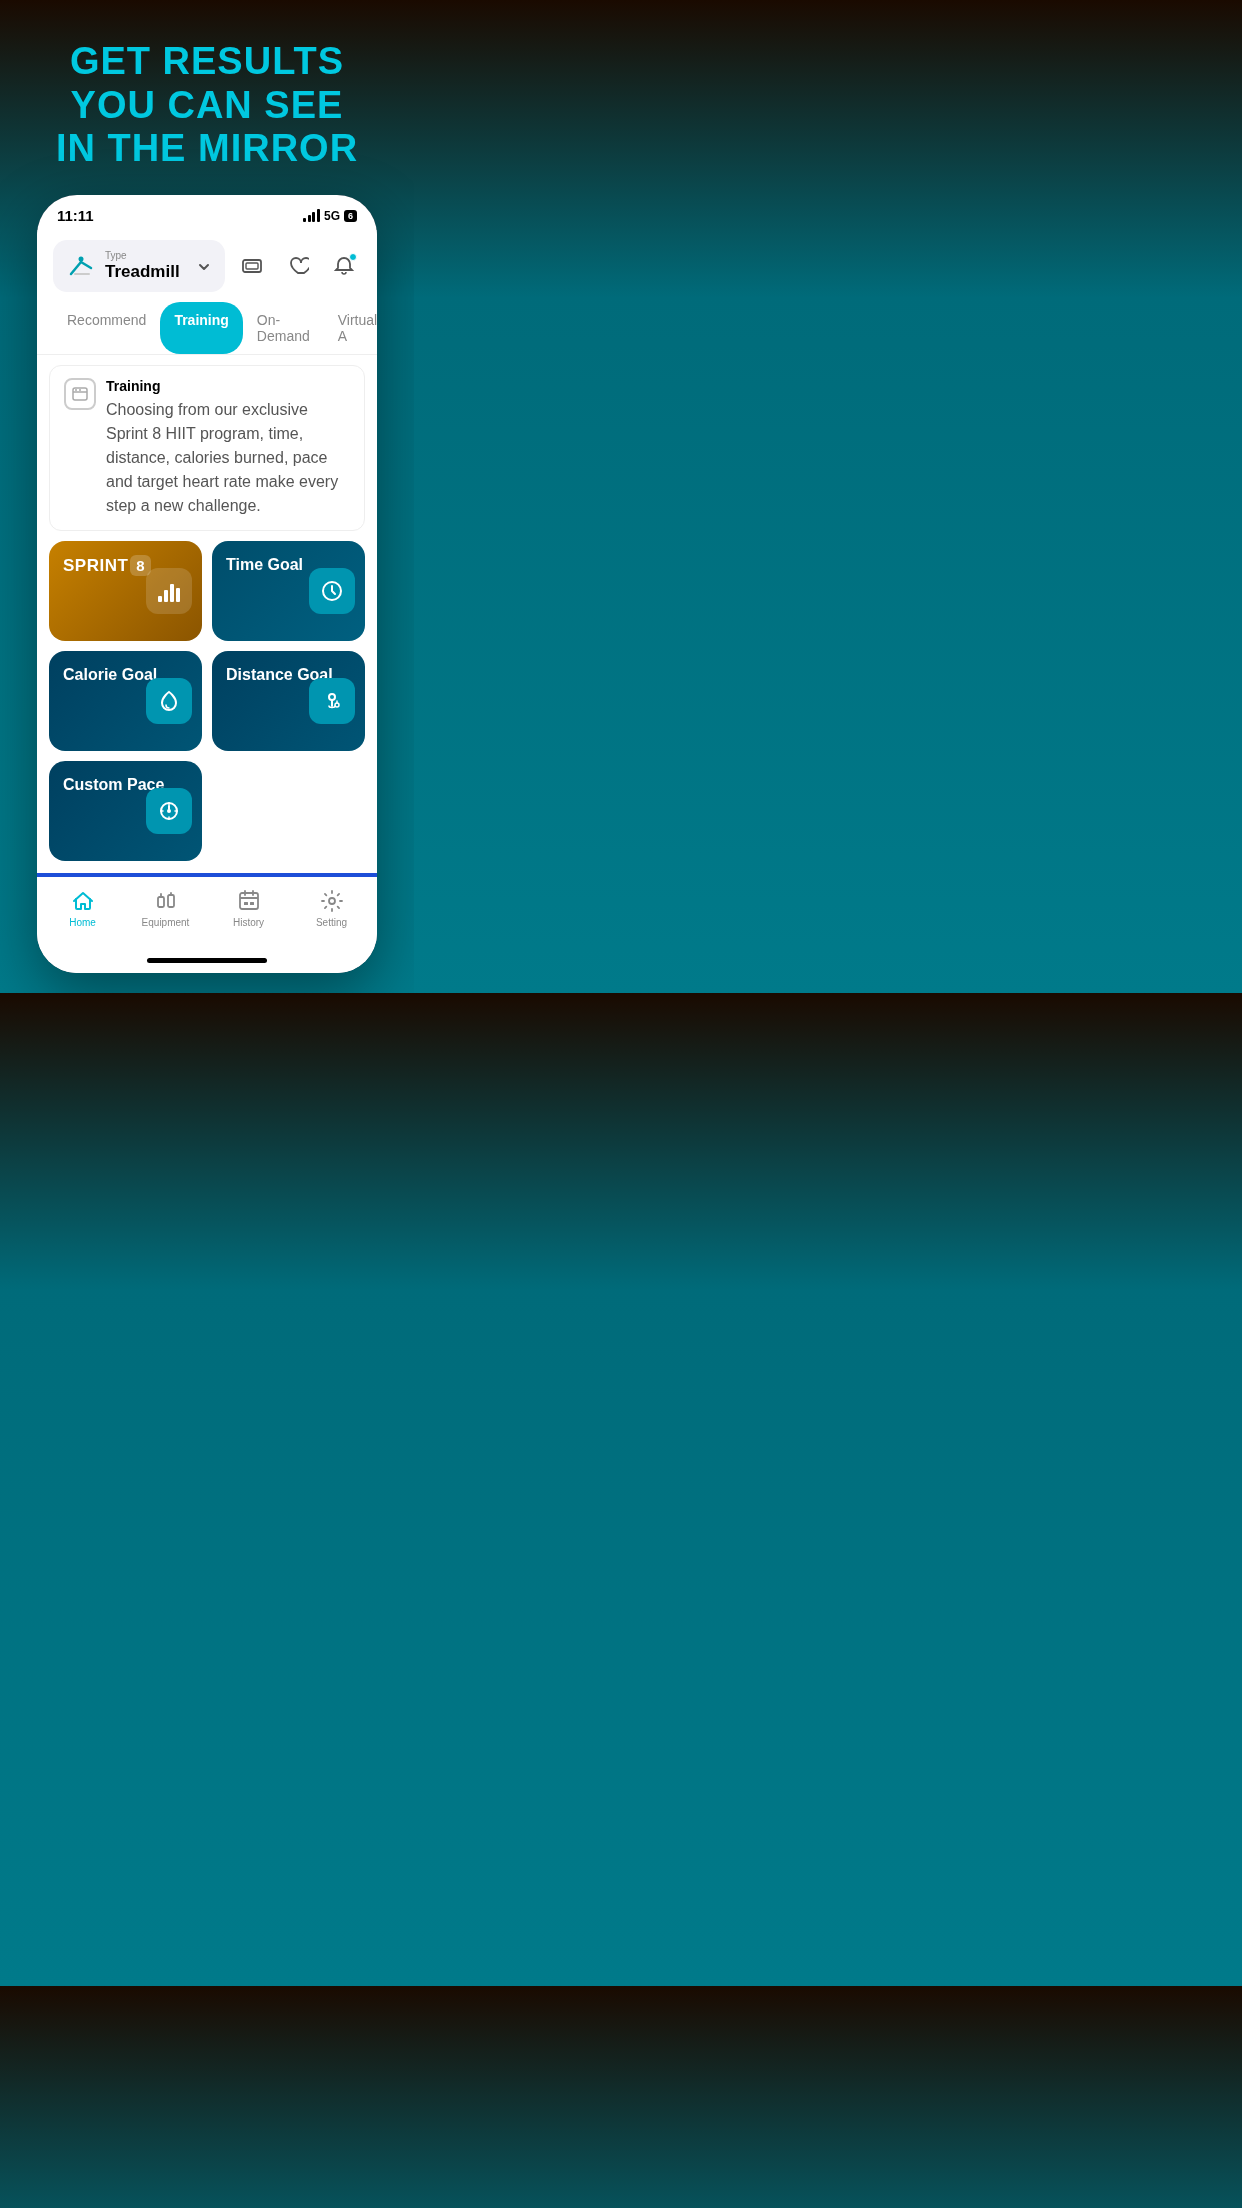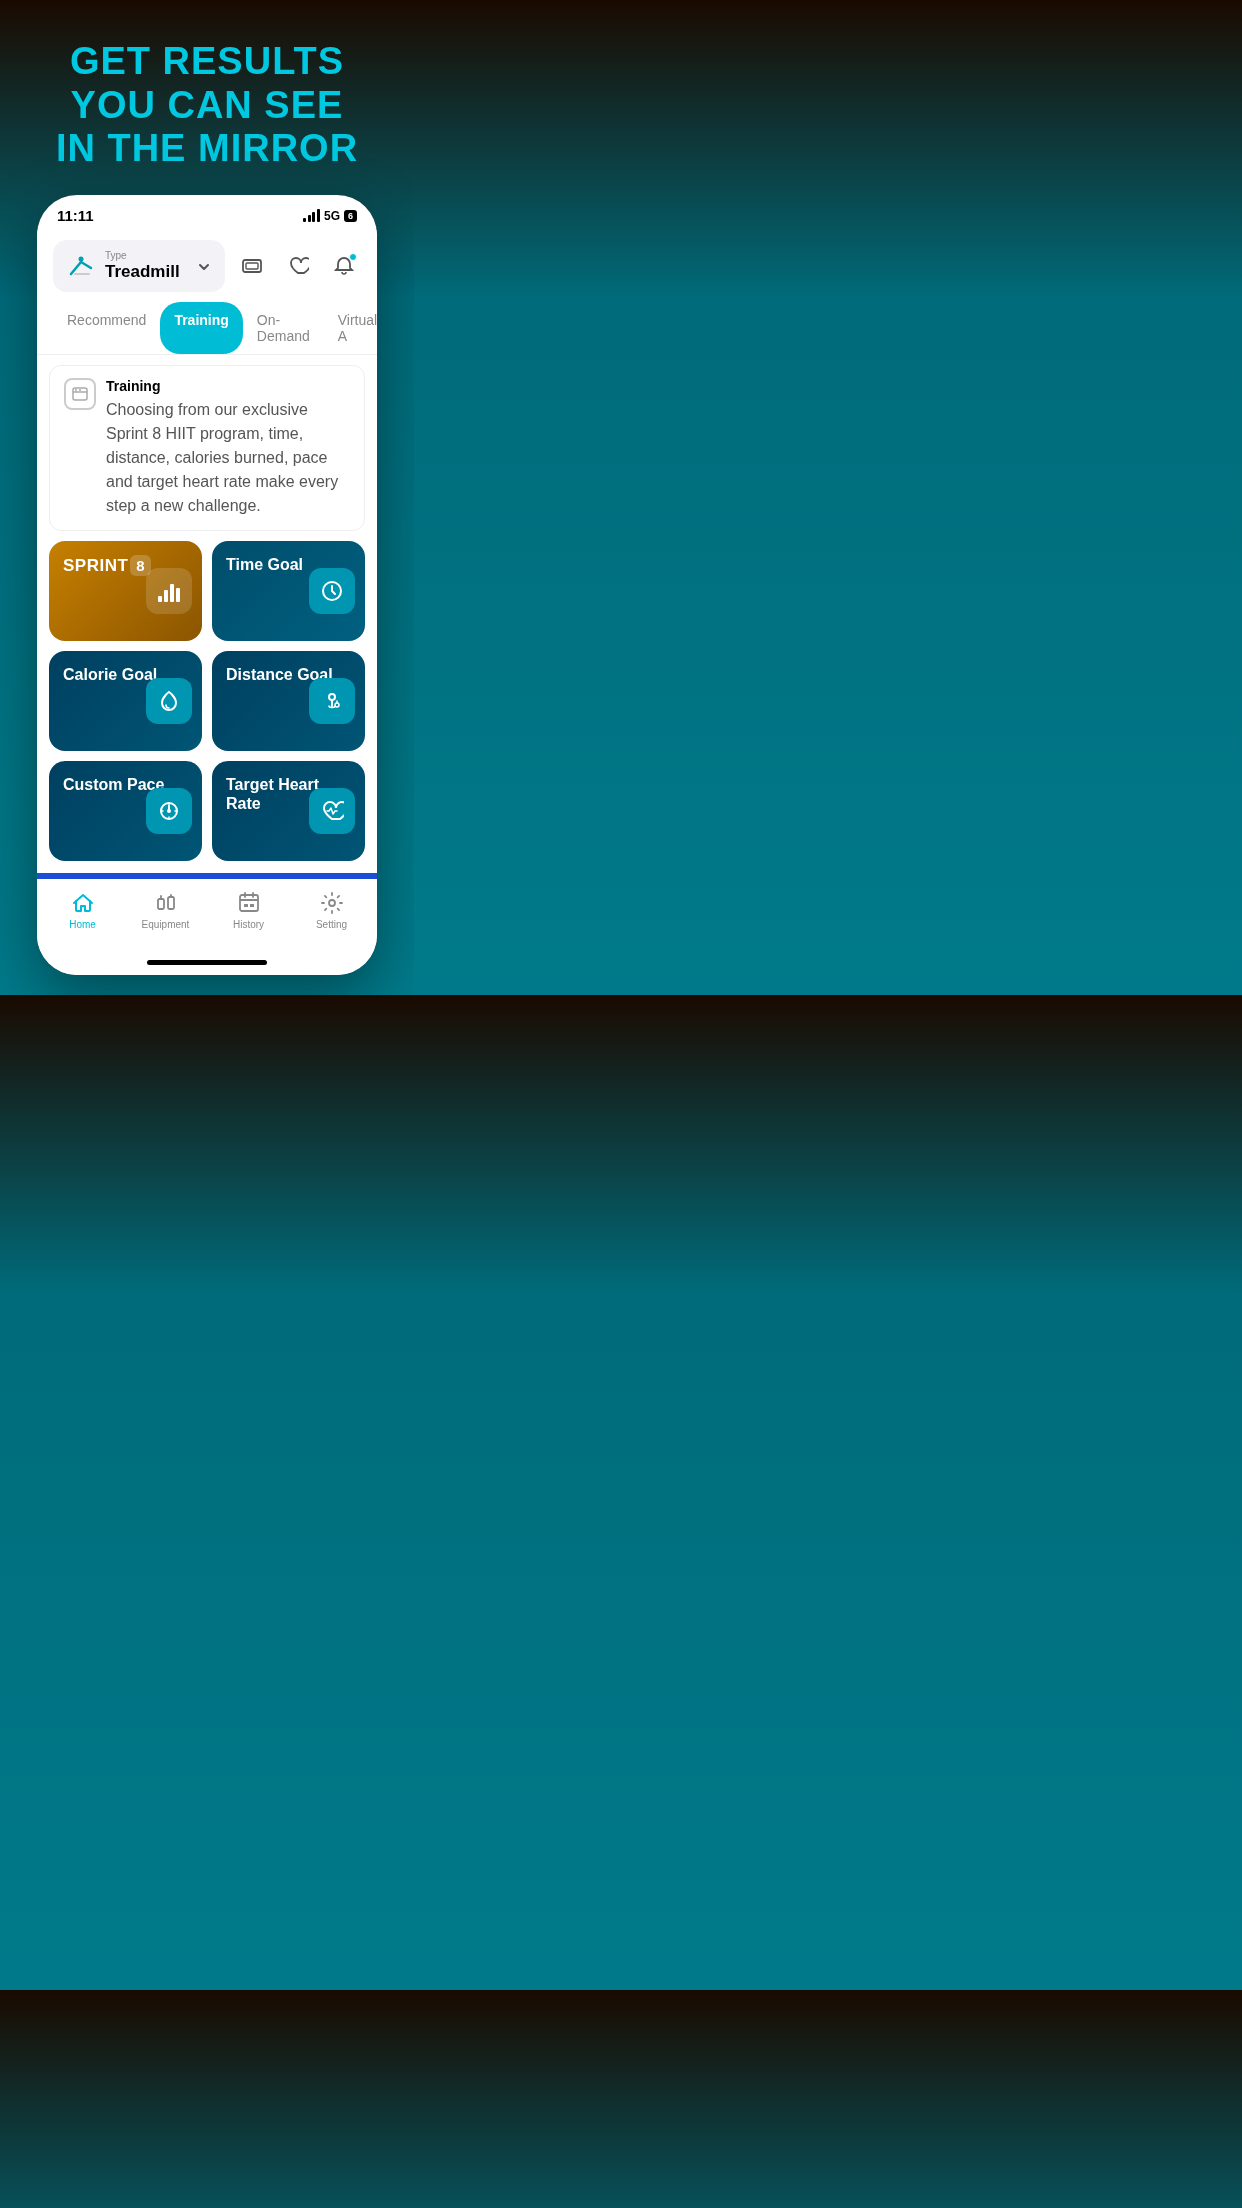--- a/index.html
+++ b/index.html
@@ -292,21 +292,21 @@
 
     .bars-icon span {
       background: white;
       width: 4px;
       border-radius: 1px;
     }
 
     
     .bottom-nav {
       background: white;
-      border-top: 6px solid #1d4ed8;
+      border-top: 4px solid #1d4ed8;
       display: flex;
       padding: 10px 4px 20px;
     }
 
     .nav-item {
       flex: 1;
       display: flex;
       flex-direction: column;
       align-items: center;
       gap: 4px;
@@ -499,29 +499,20 @@
         <div class="icon-bubble">
           <svg width="24" height="24" viewBox="0 0 24 24" fill="none">
             <circle cx="12" cy="12" r="8" stroke="white" stroke-width="2" fill="none"></circle>
             <circle cx="12" cy="12" r="2" fill="white"></circle>
             <path d="M12 6V4M18 12h2M12 18v2M6 12H4" stroke="white" stroke-width="1.5" stroke-linecap="round"></path>
             <path d="M12 10V7" stroke="white" stroke-width="2" stroke-linecap="round"></path>
           </svg>
         </div>
       </div>
 
-      <div class="grid-card card-target-hr">
-        <div class="grid-card-label">Target Heart Rate</div>
-        <div class="icon-bubble">
-          <svg width="24" height="24" viewBox="0 0 24 24" fill="none">
-            <path d="M12 20s-8-5.5-8-11a6 6 0 0112 0 6 6 0 0112 0c0 5.5-8 11-8 11z" stroke="white" stroke-width="2" fill="none"></path>
-            <path d="M7 12h2l2-3 2 6 2-3h2" stroke="white" stroke-width="1.5" stroke-linecap="round" stroke-linejoin="round"></path>
-          </svg>
-        </div>
-      </div>
 
     </div>
 
     <div class="bottom-nav">
       <div class="nav-item active">
         <div class="nav-icon">
           <svg width="24" height="24" viewBox="0 0 24 24" fill="none">
             <path d="M3 12L12 4l9 8" stroke="#00bcd4" stroke-width="2" stroke-linecap="round" stroke-linejoin="round"></path>
             <path d="M5 10v9a1 1 0 001 1h4v-5h4v5h4a1 1 0 001-1v-9" stroke="#00bcd4" stroke-width="2" stroke-linecap="round" stroke-linejoin="round" fill="none"></path>
           </svg>

